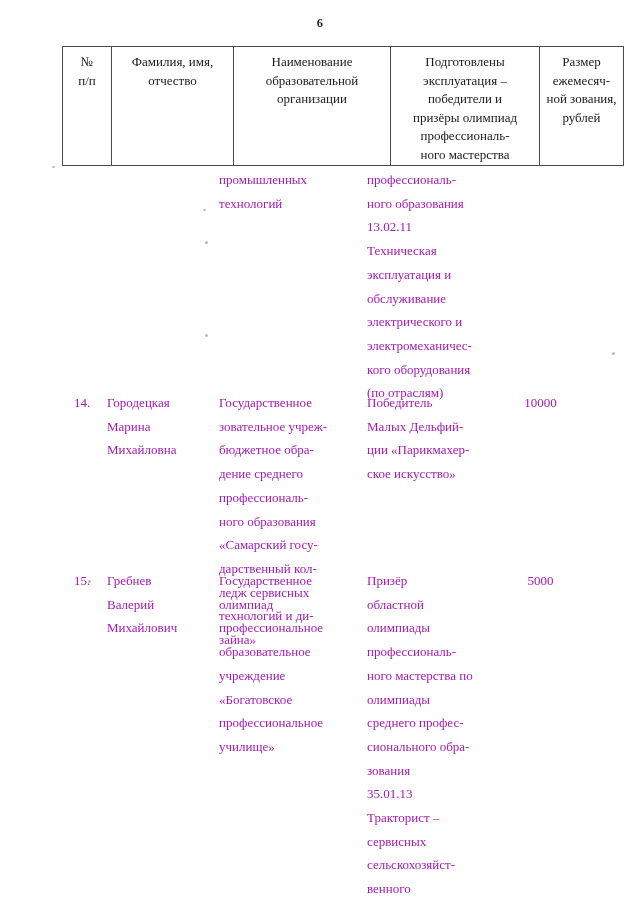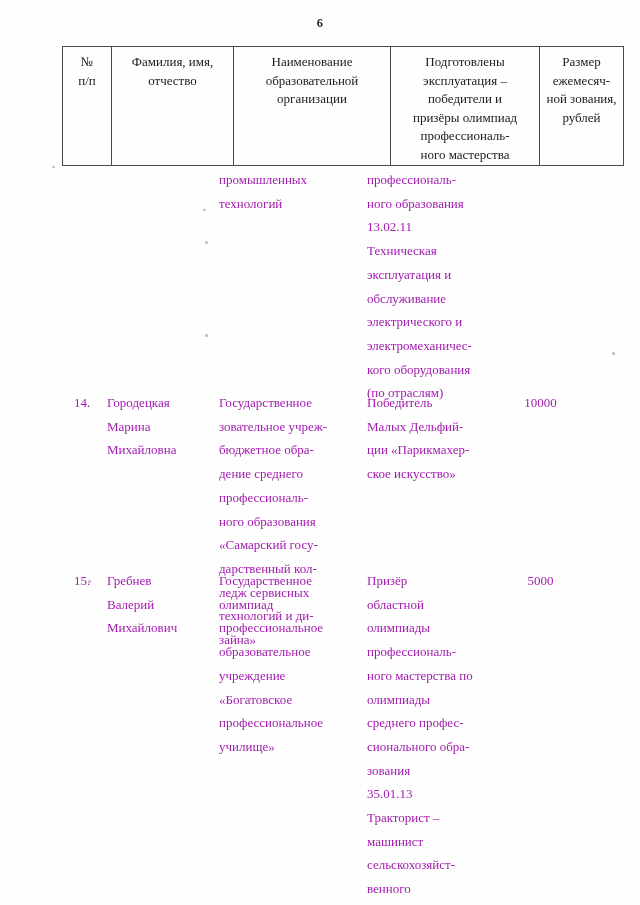--- a/index.html
+++ b/index.html
@@ -218,21 +218,21 @@
           <span class="ln">областной</span>
           <span class="ln">олимпиады</span>
           <span class="ln">профессиональ-</span>
           <span class="ln">ного мастерства по</span>
           <span class="ln">олимпиады</span>
           <span class="ln">среднего профес-</span>
           <span class="ln">сионального обра-</span>
           <span class="ln">зования</span>
           <span class="ln">35.01.13</span>
           <span class="ln">Тракторист –</span>
-          <span class="ln">машинист</span>
+          <span class="ln">сервисных</span>
           <span class="ln">сельскохозяйст-</span>
           <span class="ln">венного</span>
           <span class="ln">производства</span>
         </div>
         <div class="cell c-amount">
           <span class="ln">5000</span>
         </div>
       </div>
     </div>
 

